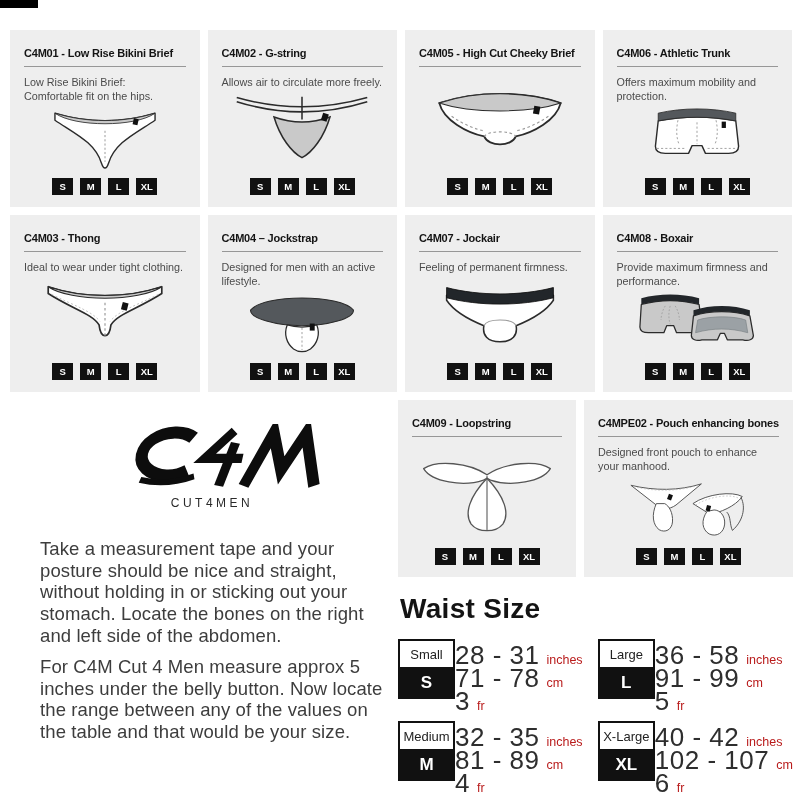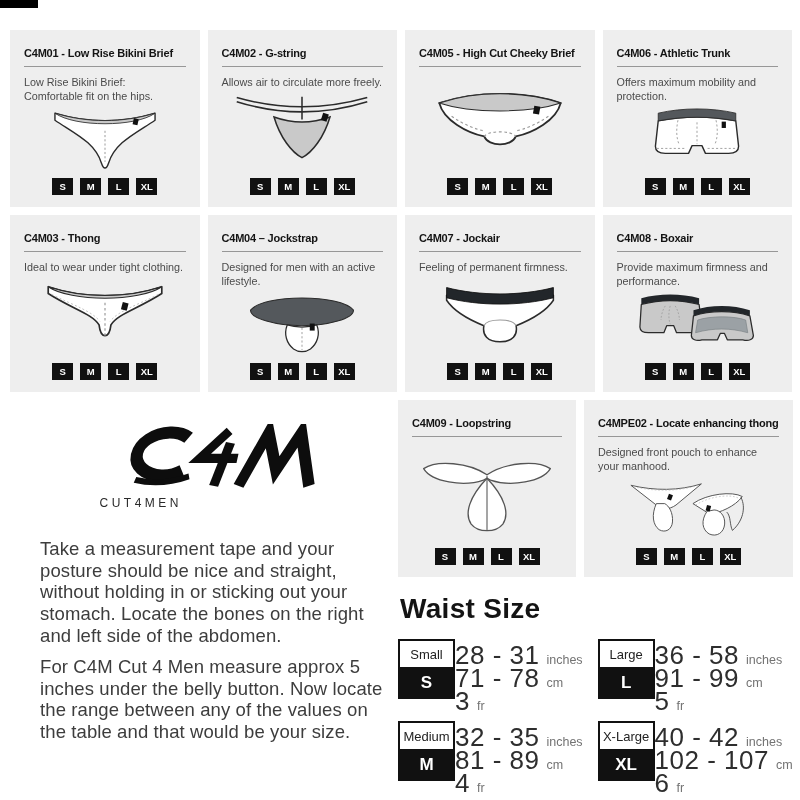--- a/index.html
+++ b/index.html
@@ -32,21 +32,21 @@
     font-weight:700; font-size:9.5px; display:inline-flex;
     align-items:center; justify-content:center;
   }
 
   
   .lower { display:flex; margin-top:8px; }
   .lower-left { flex:0 0 398px; box-sizing:border-box; padding:0 14px 0 40px; }
   .lower-right { flex:1; box-sizing:border-box; padding:0 8px 0 0; }
   .grid2 { display:grid; grid-template-columns:1fr 1fr; gap:8px; }
 
-  .logo-wrap { width:225px; margin:24px auto 0; text-align:left; }
+  .logo-wrap { width:225px; margin:24px auto 0; text-align:center; }
   .logo-caption { font-size:12px; letter-spacing:3.5px; color:#2a2a2a; margin-top:1px; }
 
   .instruction { font-size:18.5px; line-height:1.17; color:#3d3d3d; letter-spacing:0.1px; margin:0; }
   .instruction.p1 { margin-top:28px; }
   .instruction.p2 { margin-top:10px; }
 
   .waist-title { font-size:28px; font-weight:700; color:#141414; margin:16px 0 14px 2px; letter-spacing:0.3px; }
   .size-grid { display:grid; grid-template-columns:1fr 1fr; column-gap:10px; row-gap:12px; }
   .size-entry { display:flex; gap:0; }
   .size-box { flex:0 0 57px; width:57px; }
@@ -54,21 +54,21 @@
     box-sizing:border-box; border:2px solid #111; background:#fff; text-align:center;
     font-size:13px; color:#222; padding:6px 1px 5px;
   }
   .size-box .ab {
     background:#111; color:#fff; text-align:center; font-weight:700;
     font-size:17px; padding:4px 0 6px;
   }
   .measures { padding-top:1px; }
   .mline { display:flex; align-items:baseline; gap:7px; height:23px; }
   .mnum { font-size:26px; color:#2e2e2e; letter-spacing:0.5px; white-space:nowrap; }
-  .munit { font-size:12.5px; color:#737373; }
+  .munit { font-size:12.5px; color:#b91c1c; }
 </style>
 </head>
 <body>
 
 <div class="page">
   <div class="corner-mark"></div>
 
   <div class="cards-grid">
 
     <div class="card">
@@ -264,21 +264,21 @@
               </svg>
             </div>
           <div class="sizes">
               <span class="badge">S</span>
               <span class="badge">M</span>
               <span class="badge">L</span>
               <span class="badge">XL</span>
             </div>
         </div>
         <div class="card">
-          <div class="card-title">C4MPE02 - Locate enhancing thong</div>
+          <div class="card-title">C4MPE02 - Pouch enhancing bones</div>
           <div class="rule"></div>
           <div class="card-desc">Designed front pouch to enhance your manhood.</div>
           <div class="illus">
               <svg viewBox="0 0 170 100" width="158" height="92">
 <g stroke="#555" stroke-width="1.4" fill="#fff" stroke-linejoin="round">
 <path d="M4 16 C38 24 72 24 104 14 L68 44 C58 51 48 51 40 44 Z"></path>
 <path d="M40 42 C33 58 35 72 44 79 C53 84 62 79 63 68 C64 55 58 45 52 42 Z"></path>
 <path d="M92 42 C112 28 148 24 162 32 C152 46 130 55 116 57 Z"></path>
 <path d="M160 33 C168 48 162 68 148 80 C144 72 146 60 140 54" fill="none"></path>
 <path d="M112 53 C103 66 105 79 115 85 C126 90 136 83 137 71 C138 59 130 51 122 51 Z"></path>

